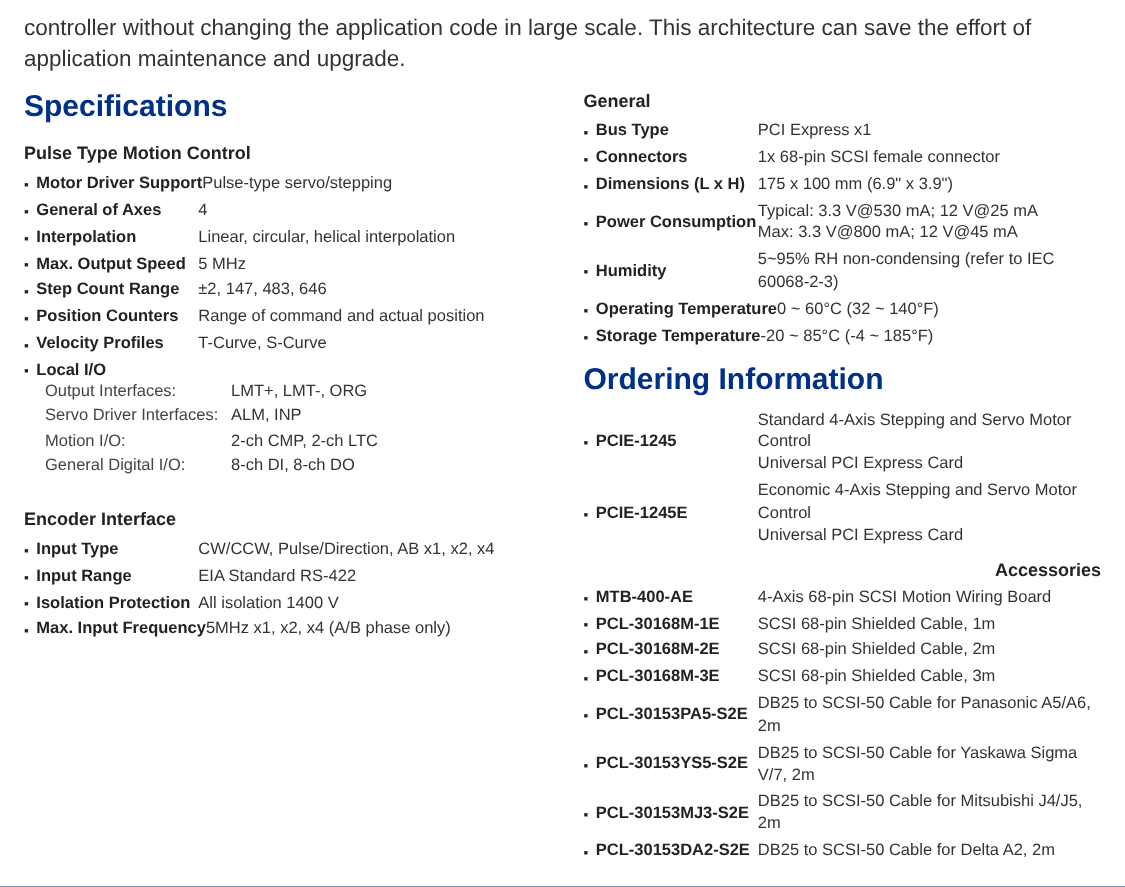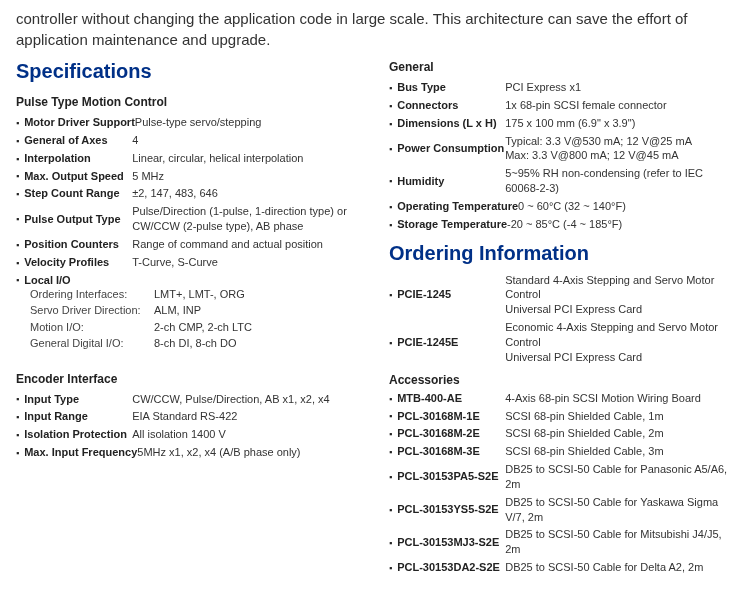--- a/index.html
+++ b/index.html
@@ -98,20 +98,21 @@
       color: #003087;
       margin-top: 10px;
       margin-bottom: 8px;
     }
 
     .accessories-title {
       font-size: 12px;
       font-weight: bold;
       margin-top: 8px;
       margin-bottom: 4px;
+      text-align: right;
     }
 
     .footer {
       border-top: 2px solid #003087;
       margin-top: 12px;
       padding: 6px 16px;
       display: flex;
       align-items: center;
       gap: 0;
       background: #fff;
@@ -176,46 +177,42 @@
         <span class="spec-label">Interpolation</span>
         <span class="spec-value">Linear, circular, helical interpolation</span>
       </li>
       <li>
         <span class="spec-label">Max. Output Speed</span>
         <span class="spec-value">5 MHz</span>
       </li>
       <li>
         <span class="spec-label">Step Count Range</span>
         <span class="spec-value">±2, 147, 483, 646</span>
-      </li>
-      <li>
-        <span class="spec-label">Pulse Output Type</span>
-        <span class="spec-value">Pulse/Direction (1-pulse, 1-direction type) or<br>CW/CCW (2-pulse type), AB phase</span>
       </li>
       <li>
         <span class="spec-label">Position Counters</span>
         <span class="spec-value">Range of command and actual position</span>
       </li>
       <li>
         <span class="spec-label">Velocity Profiles</span>
         <span class="spec-value">T-Curve, S-Curve</span>
       </li>
     </ul>
 
     <div class="local-io-block">
       <div class="local-io-title">
         <span>Local I/O</span>
       </div>
       <div class="local-io-sub">
         <div class="local-io-sub-row">
-          <span class="local-io-sub-label">Ordering Interfaces:</span>
+          <span class="local-io-sub-label">Output Interfaces:</span>
           <span class="local-io-sub-value">LMT+, LMT-, ORG</span>
         </div>
         <div class="local-io-sub-row">
-          <span class="local-io-sub-label">Servo Driver Direction:</span>
+          <span class="local-io-sub-label">Servo Driver Interfaces:</span>
           <span class="local-io-sub-value">ALM, INP</span>
         </div>
         <div class="local-io-sub-row">
           <span class="local-io-sub-label">Motion I/O:</span>
           <span class="local-io-sub-value">2-ch CMP, 2-ch LTC</span>
         </div>
         <div class="local-io-sub-row">
           <span class="local-io-sub-label">General Digital I/O:</span>
           <span class="local-io-sub-value">8-ch DI, 8-ch DO</span>
         </div>

